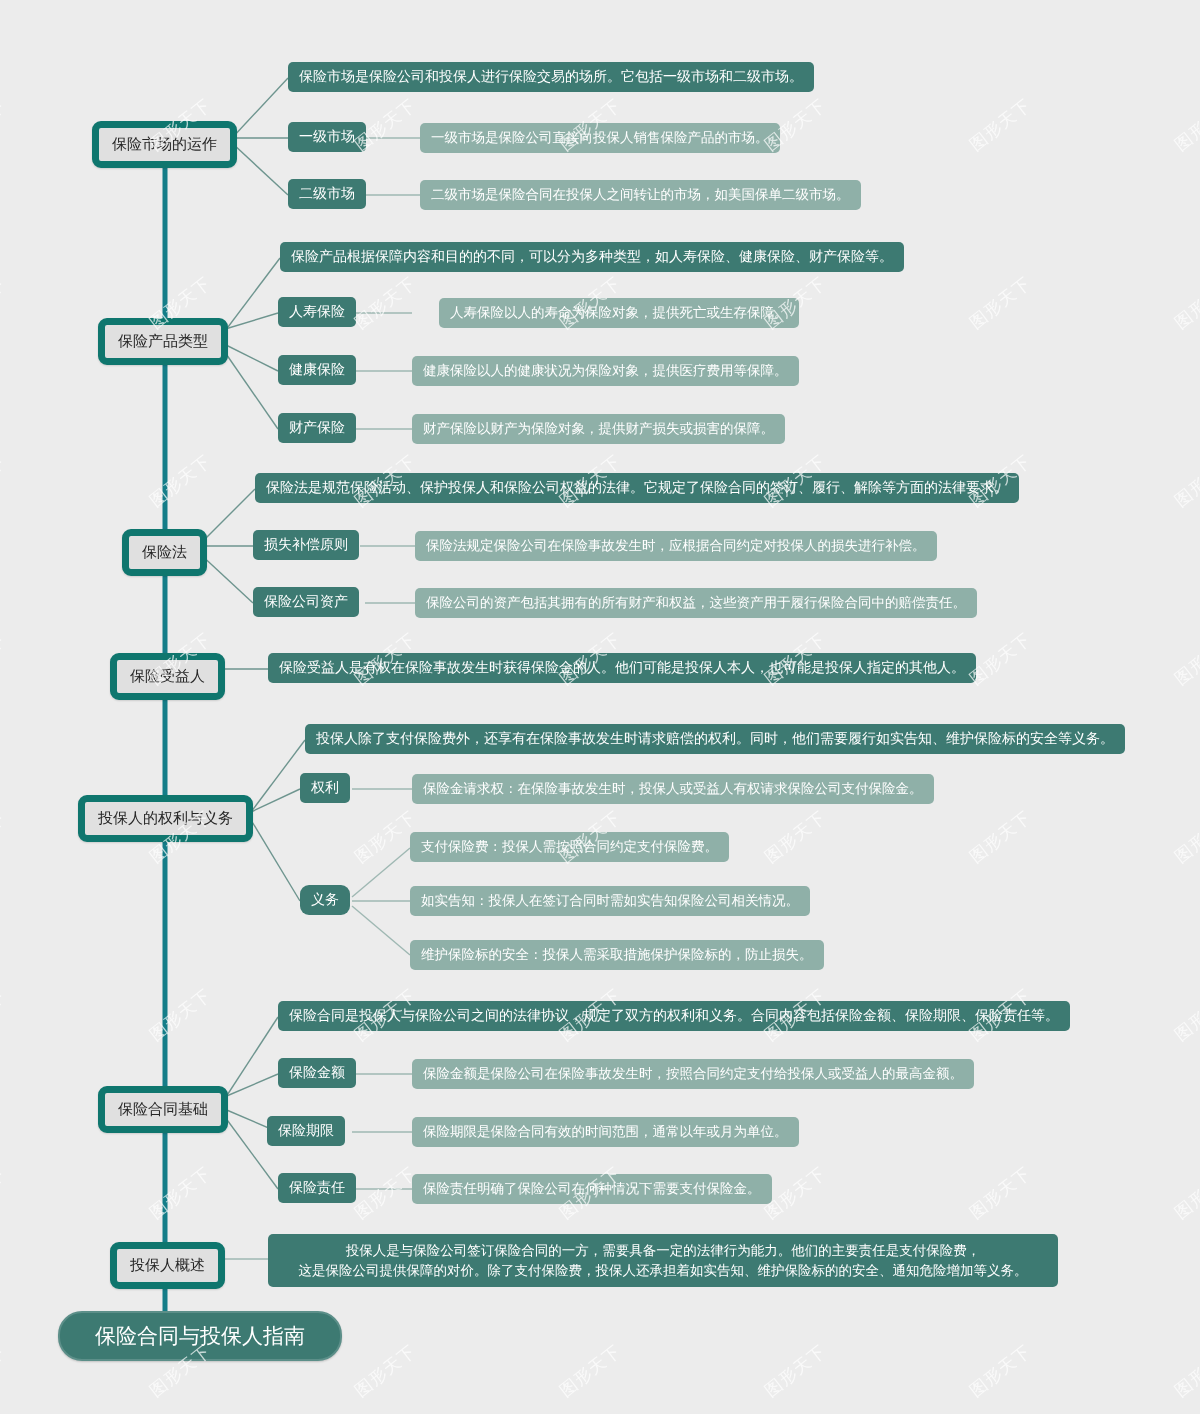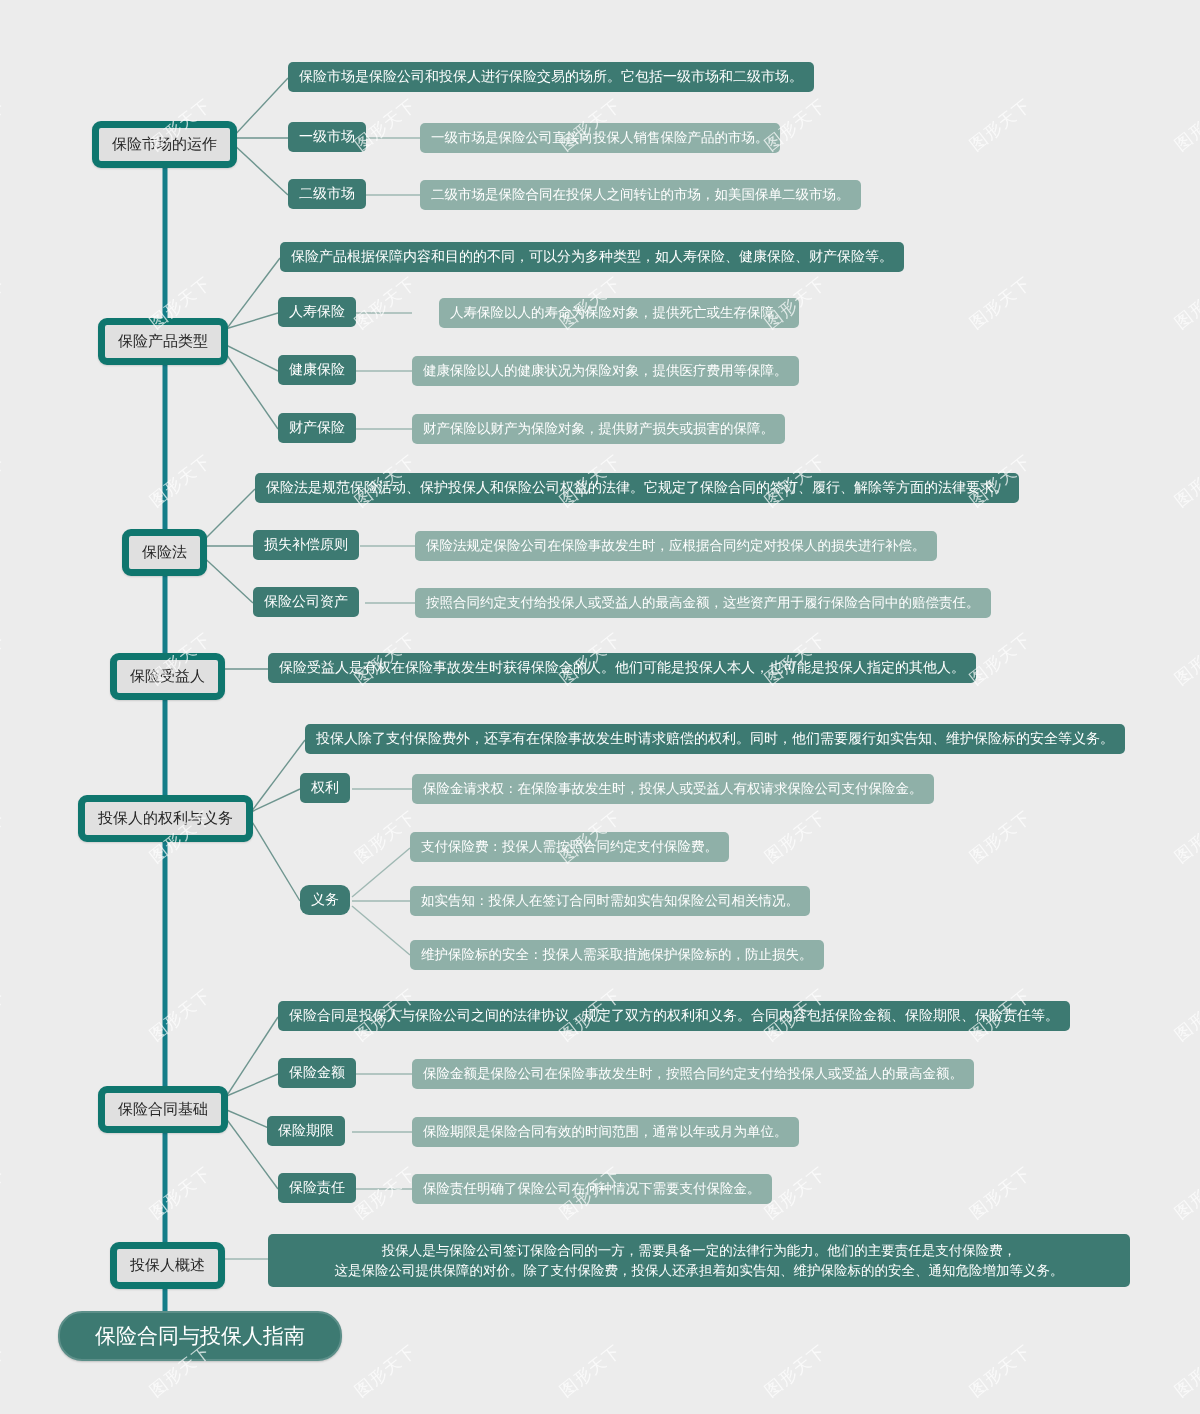--- a/index.html
+++ b/index.html
@@ -192,21 +192,21 @@
   <div class="node lvl2" style="left:253px; top:530px;">
     <span>损失补偿原则</span>
   </div>
   <div class="node lvl3" style="left:415px; top:531px;">
     <span>保险法规定保险公司在保险事故发生时，应根据合同约定对投保人的损失进行补偿。</span>
   </div>
   <div class="node lvl2" style="left:253px; top:587px;">
     <span>保险公司资产</span>
   </div>
   <div class="node lvl3" style="left:415px; top:588px;">
-    <span>按照合同约定支付给投保人或受益人的最高金额，这些资产用于履行保险合同中的赔偿责任。</span>
+    <span>保险公司的资产包括其拥有的所有财产和权益，这些资产用于履行保险合同中的赔偿责任。</span>
   </div>
 
   <div class="node lvl1" style="left:110px; top:653px;">
     <span>保险受益人</span>
   </div>
   <div class="node lvl2" style="left:268px; top:653px;">
     <span>保险受益人是有权在保险事故发生时获得保险金的人。他们可能是投保人本人，也可能是投保人指定的其他人。</span>
   </div>
 
   <div class="node lvl1" style="left:78px; top:795px;">
@@ -255,21 +255,21 @@
   <div class="node lvl2" style="left:278px; top:1173px;">
     <span>保险责任</span>
   </div>
   <div class="node lvl3" style="left:412px; top:1174px;">
     <span>保险责任明确了保险公司在何种情况下需要支付保险金。</span>
   </div>
 
   <div class="node lvl1" style="left:110px; top:1242px;">
     <span>投保人概述</span>
   </div>
-  <div class="node lvl2 multiline" style="left:268px; top:1234px; width:862px; padding:7px 12px;">
+  <div class="node lvl2 multiline" style="left:268px; top:1234px; width:790px; padding:7px 12px;">
     <span style="display: block; white-space: nowrap; font-size: 13.5px;">投保人是与保险公司签订保险合同的一方，需要具备一定的法律行为能力。他们的主要责任是支付保险费，</span>
     <span style="display: block; white-space: nowrap; font-size: 13.5px;">这是保险公司提供保障的对价。除了支付保险费，投保人还承担着如实告知、维护保险标的的安全、通知危险增加等义务。</span>
   </div>
 
   <div class="node root" style="left:58px; top:1311px;">
     <span>保险合同与投保人指南</span>
   </div>
 
   <div id="watermark-layer">
       <div class="wm" style="left: -60px; top: 138px;">图形天下</div>

